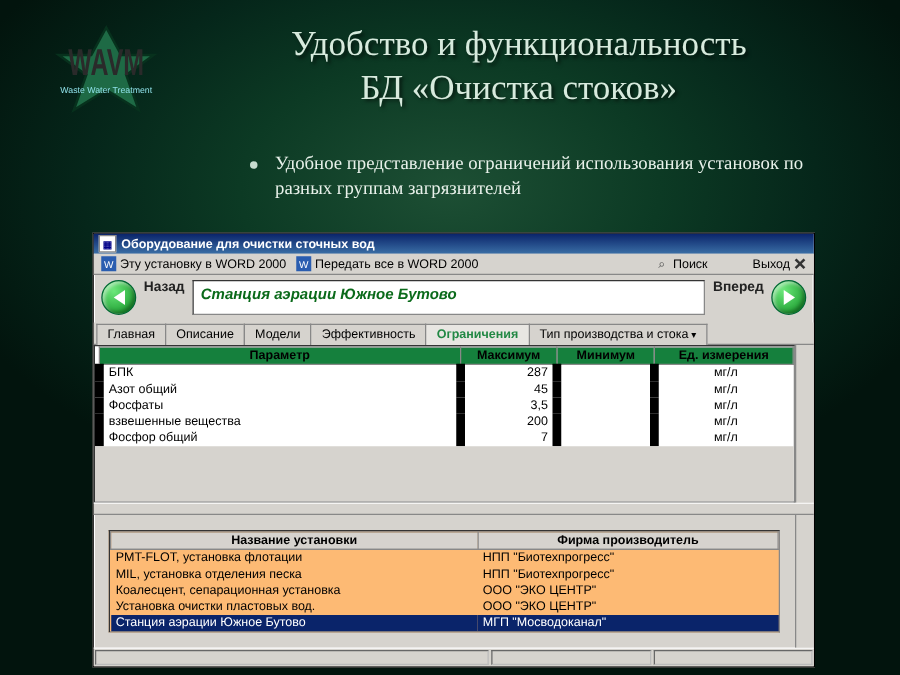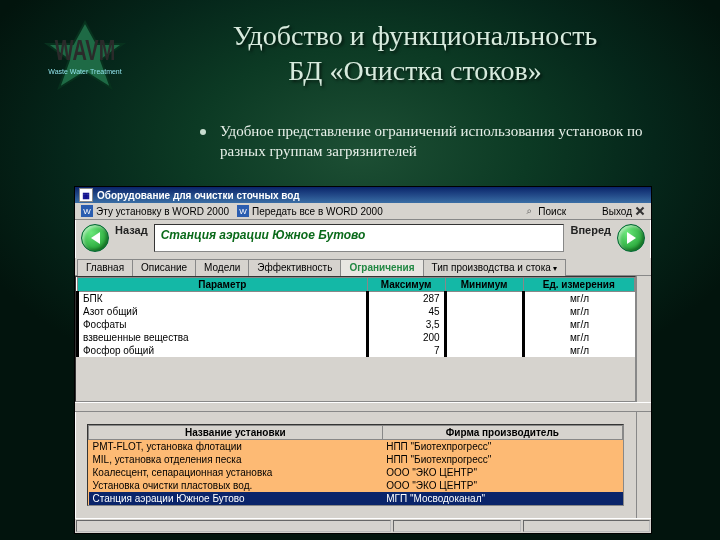--- a/index.html
+++ b/index.html
@@ -99,24 +99,24 @@
   .tab {
     padding:2px 8px 3px; border:1px solid #888; border-bottom:none;
     background:#d6d3ce; margin-right:-1px; position:relative; top:1px;
   }
   .tab.active{ background:#e8e6e2; color:#284; font-weight:bold; z-index:2;}
   .grid {
     background:#fff; border:1px inset #888; margin:0;
   }
   .grid table { width:100%; border-collapse:collapse; font-size:10px;}
   .grid th {
-    background:#14b8a6; border:1px solid #888; padding:1px 4px; font-weight:bold;
+    background:#15803d; border:1px solid #888; padding:1px 4px; font-weight:bold;
     text-align:center;
   }
-  .grid td { border-left:3px solid #000000; padding:0 4px; height:13px; white-space:nowrap;}
+  .grid td { border-left:7px solid #000000; padding:0 4px; height:13px; white-space:nowrap;}
   .grid td.pname{text-align:left;}
   .grid td.num{text-align:right;}
   .grid td.ctr{text-align:center;}
   .grid .empty-area{height:44px;background:#d6d3ce;}
   .list {
     background:#fdba74; border:1px inset #888; margin:12px;
   }
   .list table{width:100%;border-collapse:collapse;font-size:10px;}
   .list th{background:#d6d3ce;border:1px solid #888;padding:1px 4px;font-weight:bold;text-align:center;}
   .list td{padding:0 4px;height:13px;}

